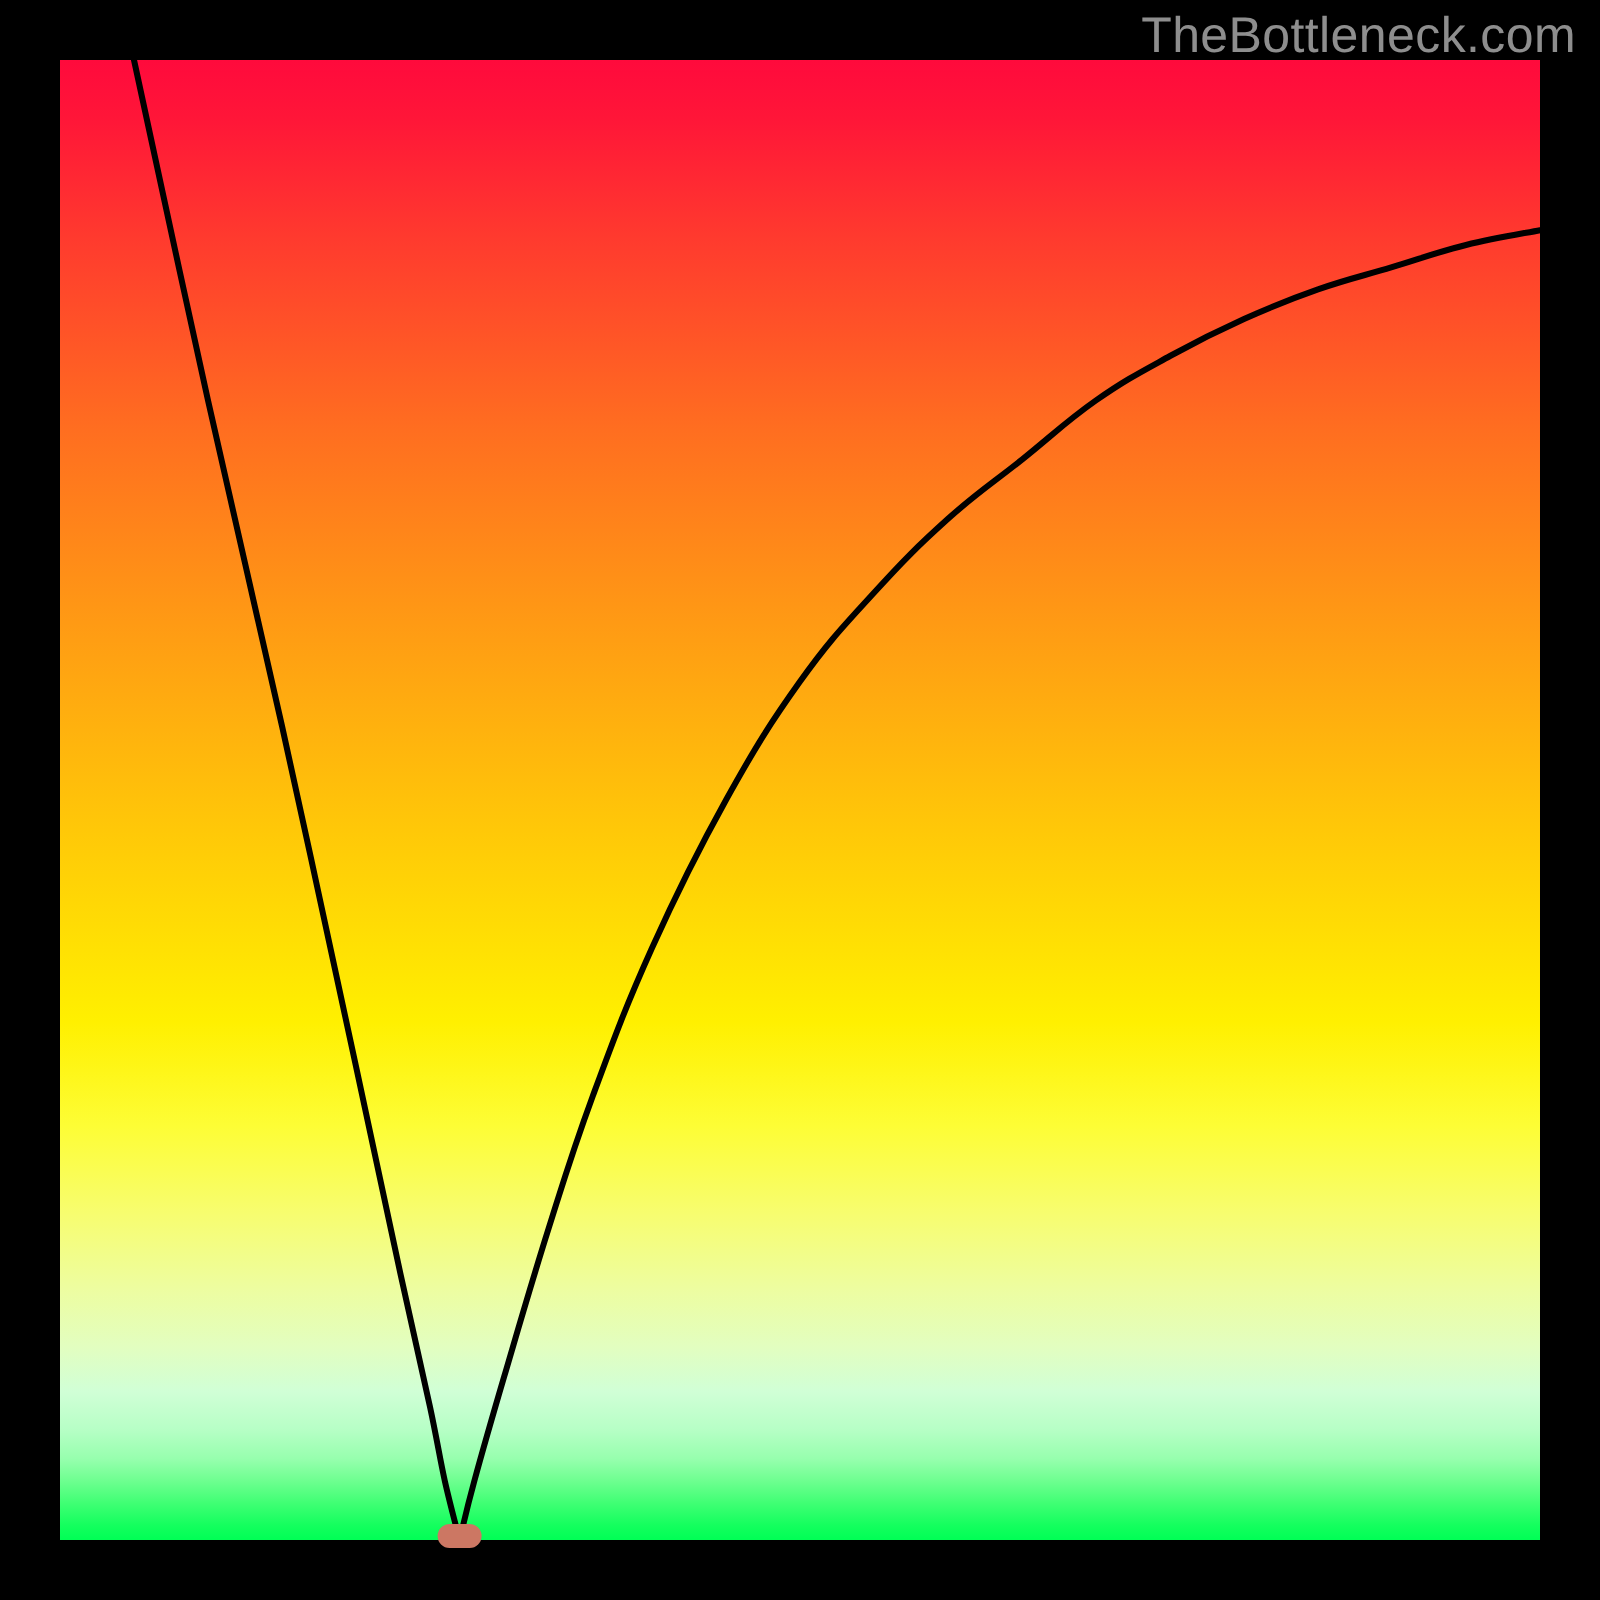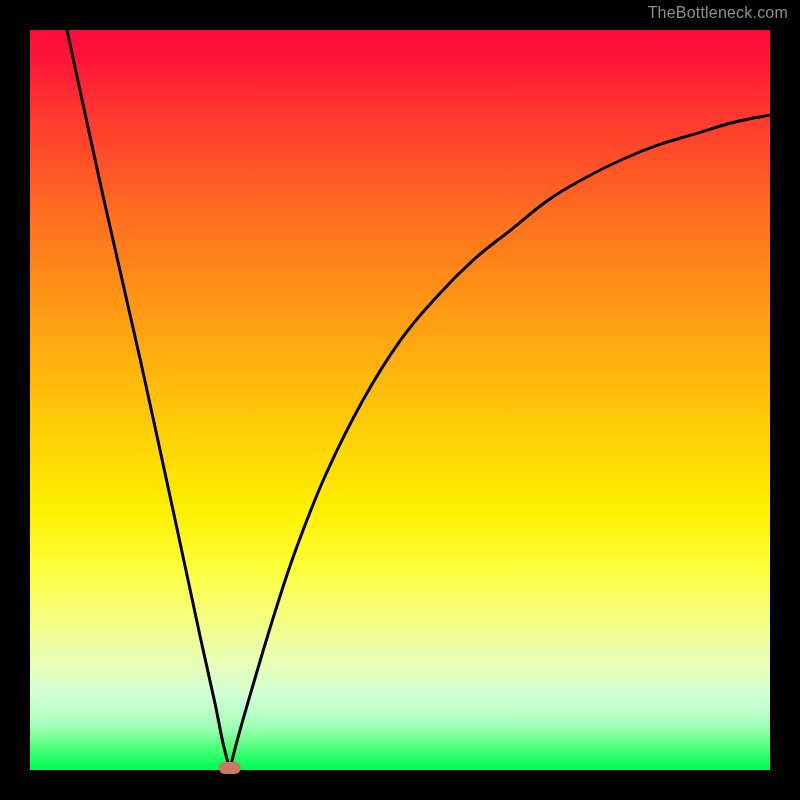--- a/index.html
+++ b/index.html
@@ -50,21 +50,21 @@
     top: 0;
     width: 740px;
     height: 740px;
     overflow: visible;
   }
   .watermark {
     position: absolute;
     top: 4px;
     right: 12px;
     color: #8e8e8e;
-    font-size: 16px;
+    font-size: 25px;
     font-weight: 500;
     letter-spacing: 0.2px;
     user-select: none;
   }
 </style>
 </head>
 <body>
 
 <div class="frame">
 

